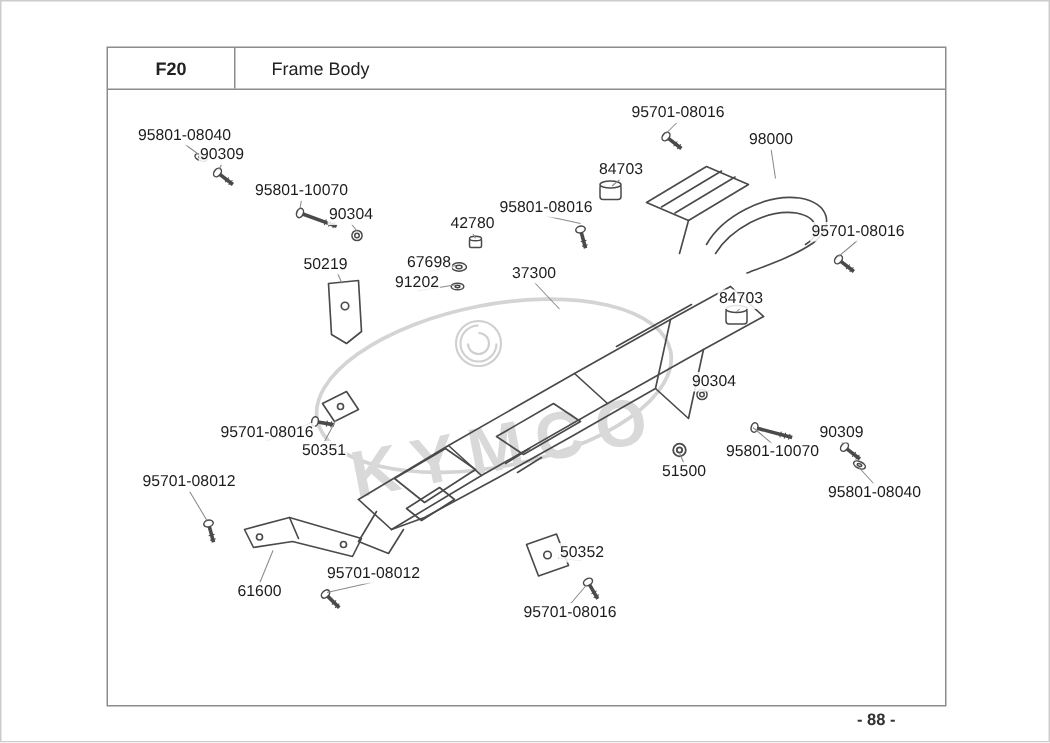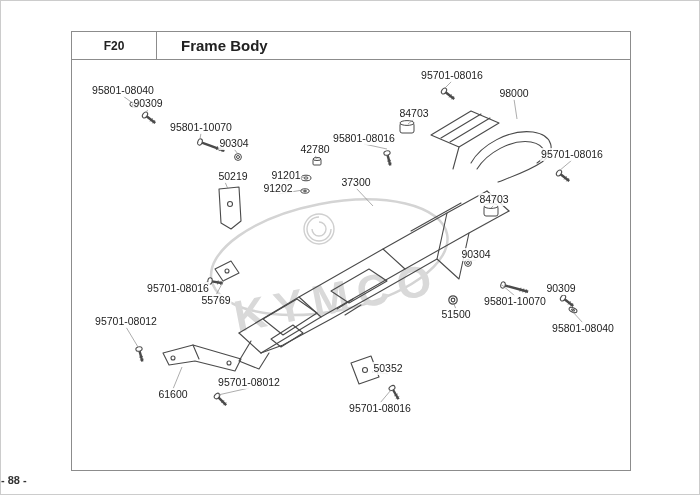--- a/index.html
+++ b/index.html
@@ -1,25 +1,25 @@
 <!DOCTYPE html>
 <html><head>
 <meta charset="utf-8">
 <style>
   * { margin:0; padding:0; box-sizing:border-box; }
   html,body { width:700px; height:495px; background:#fff; font-family:"Liberation Sans", sans-serif; }
   .page { position:relative; width:700px; height:495px; background:#fff; border:1px solid #cccccc; overflow:hidden; }
   .sheet { position:absolute; left:70px; top:30px; width:560px; height:440px; border:1px solid #8c8c8c; background:transparent; }
   .header { display:flex; height:28px; border-bottom:1px solid #8c8c8c; }
   .header-code { width:85px; border-right:1px solid #8c8c8c; display:flex; align-items:center; justify-content:center; font-weight:bold; font-size:12px; color:#222; }
-  .header-title { flex:1; display:flex; align-items:center; padding-left:24px; font-weight:bold; font-size:15px; color:#222; }
+  .header-title { flex:1; display:flex; align-items:center; padding-left:24px; font-weight:normal; font-size:12px; color:#222; }
   svg.diagram { position:absolute; left:0; top:0; z-index:1; }
   .labels { position:absolute; left:0; top:0; width:700px; height:495px; z-index:3; pointer-events:none; }
   .part-label { position:absolute; transform:translateX(-50%); font-size:10.5px; font-weight:normal; color:#1c1c1c; white-space:nowrap; background:rgba(255,255,255,0.85); padding:0 1px; line-height:13px; }
-  .footer { position:absolute; left:0; top:473px; width:596px; text-align:left; font-size:11px; font-weight:bold; color:#333; z-index:2; }
+  .footer { position:absolute; left:0; top:473px; width:596px; text-align:right; font-size:11px; font-weight:bold; color:#333; z-index:2;padding-left:16px; }
 </style>
 </head>
 <body>
 
 <div class="page">
 
   <div class="sheet">
     <div class="header">
       <div class="header-code">F20</div>
       <div class="header-title">Frame Body</div>
@@ -178,38 +178,38 @@
         <line x1="387" y1="373" x2="371" y2="371"></line>
         <line x1="379" y1="402" x2="390" y2="389"></line>
       </g>
   </svg>
 
   <div class="labels" id="labels">
       <div class="part-label" style="left: 122px; top: 83px;">95801-08040</div>
       <div class="part-label" style="left: 147px; top: 96px;">90309</div>
       <div class="part-label" style="left: 200px; top: 120px;">95801-10070</div>
       <div class="part-label" style="left: 233px; top: 136px;">90304</div>
-      <div class="part-label" style="left: 232px; top: 169px;">50219</div>
-      <div class="part-label" style="left: 285px; top: 168px;">91201</div>
+      <div class="part-label" style="left: 216px; top: 169px;">50219</div>
+      <div class="part-label" style="left: 285px; top: 168px;">67698</div>
       <div class="part-label" style="left: 277px; top: 181px;">91202</div>
       <div class="part-label" style="left: 314px; top: 142px;">42780</div>
       <div class="part-label" style="left: 363px; top: 131px;">95801-08016</div>
       <div class="part-label" style="left: 355px; top: 175px;">37300</div>
       <div class="part-label" style="left: 413px; top: 106px;">84703</div>
       <div class="part-label" style="left: 451px; top: 68px;">95701-08016</div>
       <div class="part-label" style="left: 513px; top: 86px;">98000</div>
       <div class="part-label" style="left: 571px; top: 147px;">95701-08016</div>
       <div class="part-label" style="left: 493px; top: 192px;">84703</div>
       <div class="part-label" style="left: 475px; top: 247px;">90304</div>
       <div class="part-label" style="left: 514px; top: 294px;">95801-10070</div>
       <div class="part-label" style="left: 560px; top: 281px;">90309</div>
       <div class="part-label" style="left: 582px; top: 321px;">95801-08040</div>
       <div class="part-label" style="left: 455px; top: 307px;">51500</div>
       <div class="part-label" style="left: 177px; top: 281px;">95701-08016</div>
-      <div class="part-label" style="left: 215px; top: 293px;">55769</div>
+      <div class="part-label" style="left: 215px; top: 293px;">50351</div>
       <div class="part-label" style="left: 125px; top: 314px;">95701-08012</div>
       <div class="part-label" style="left: 172px; top: 387px;">61600</div>
       <div class="part-label" style="left: 248px; top: 375px;">95701-08012</div>
       <div class="part-label" style="left: 387px; top: 361px;">50352</div>
       <div class="part-label" style="left: 379px; top: 401px;">95701-08016</div>
     </div>
 
   <div class="footer">- 88 -</div>
 </div>
 

